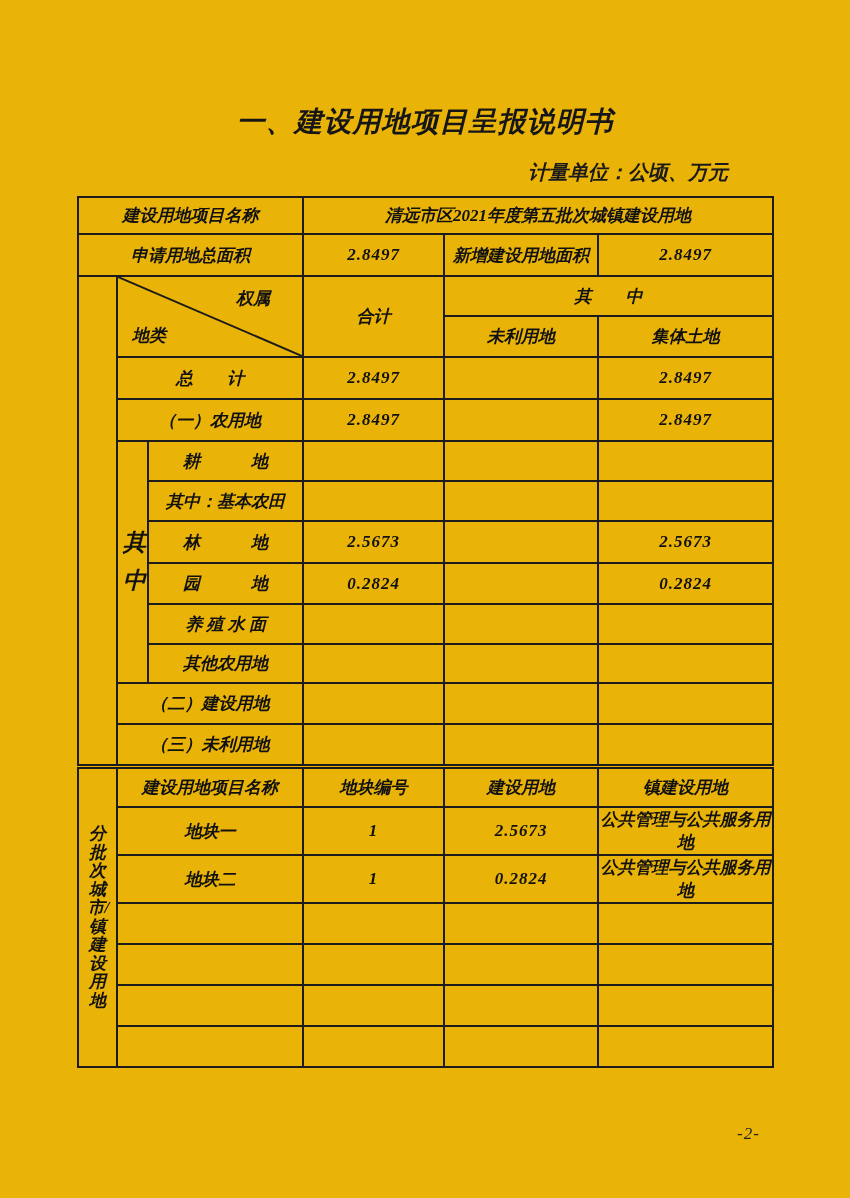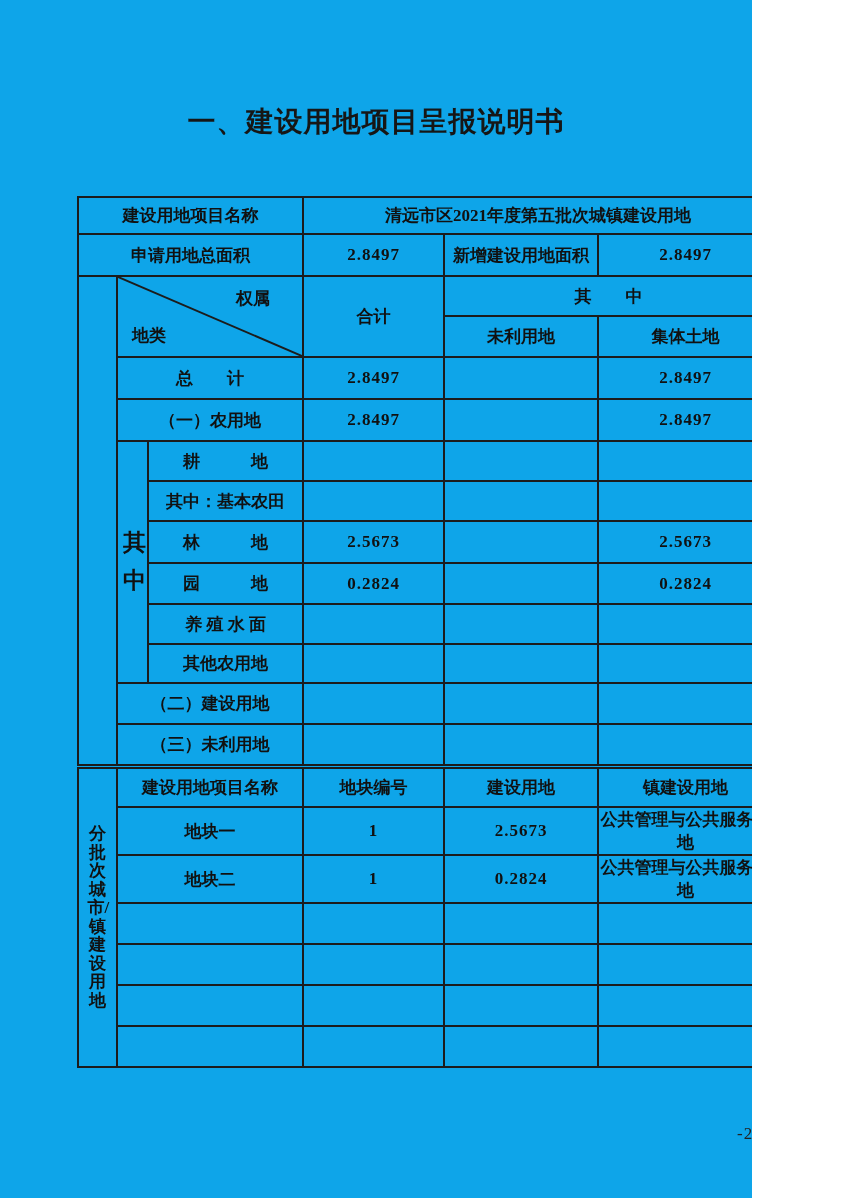--- a/index.html
+++ b/index.html
@@ -1,24 +1,25 @@
 <!DOCTYPE html>
 <html><head>
 <meta charset="utf-8">
 <style>
   html, body { margin: 0; padding: 0; }
   body { background: #ffffff; }
   #page {
     position: relative;
-    width: 752px;
+    width: 850px;
     height: 1198px;
-    background: #0ea5e9;
+    background: #eab308;
     overflow: hidden;
     font-family: "Liberation Serif", serif;
     color: #141414;
+    font-style: italic;
   }
   .doc-title {
     position: absolute;
     left: 0; right: 0;
     top: 103px;
     text-align: center;
     font-family: "Liberation Sans", sans-serif;
     font-size: 28px;
     font-weight: 700;
     letter-spacing: 1px;
@@ -102,20 +103,21 @@
     letter-spacing: 1px;
     color: #222;
   }
 </style>
 </head>
 <body>
 
 <div id="page">
 
   <div class="doc-title">一、建设用地项目呈报说明书</div>
+  <div class="unit-note">计量单位：公顷、万元</div>
 
   <table class="doc-table upper">
     <colgroup>
       <col style="width:39px">
         <col style="width:31px">
         <col style="width:155px">
       <col style="width:141px">
         <col style="width:154px">
         <col style="width:175px">
     </colgroup>

